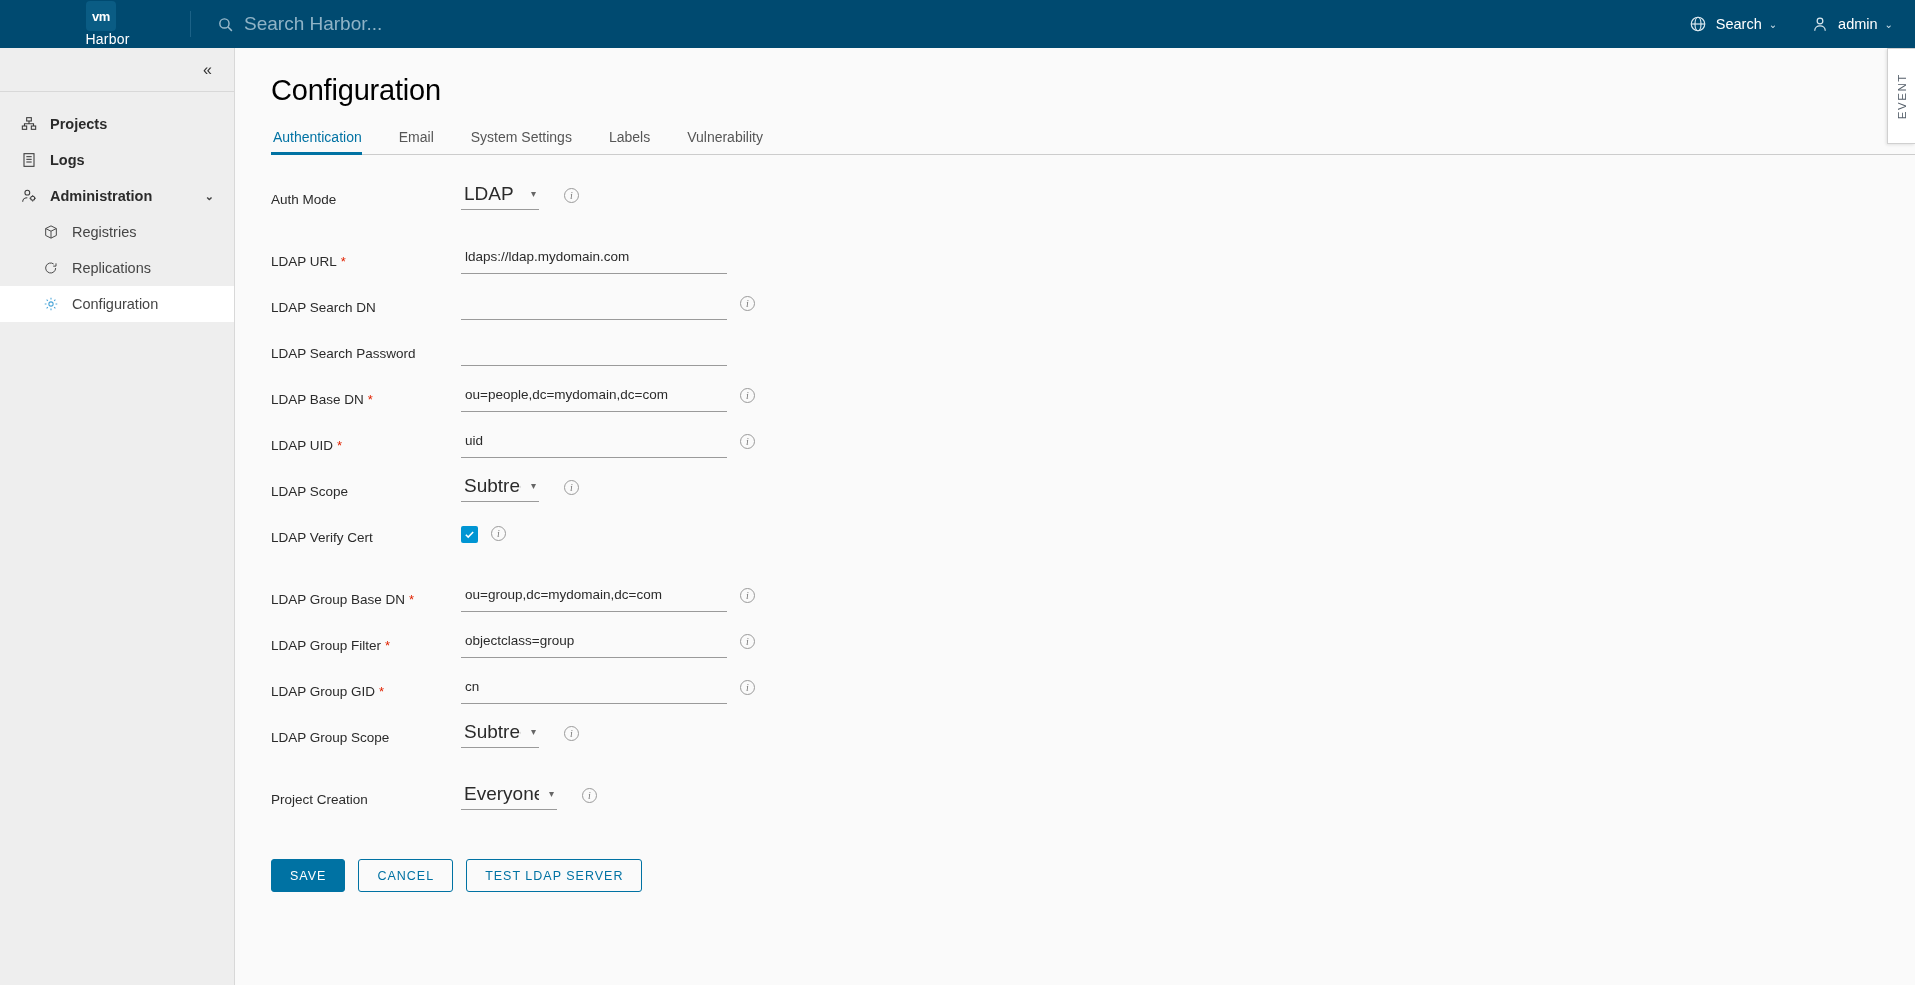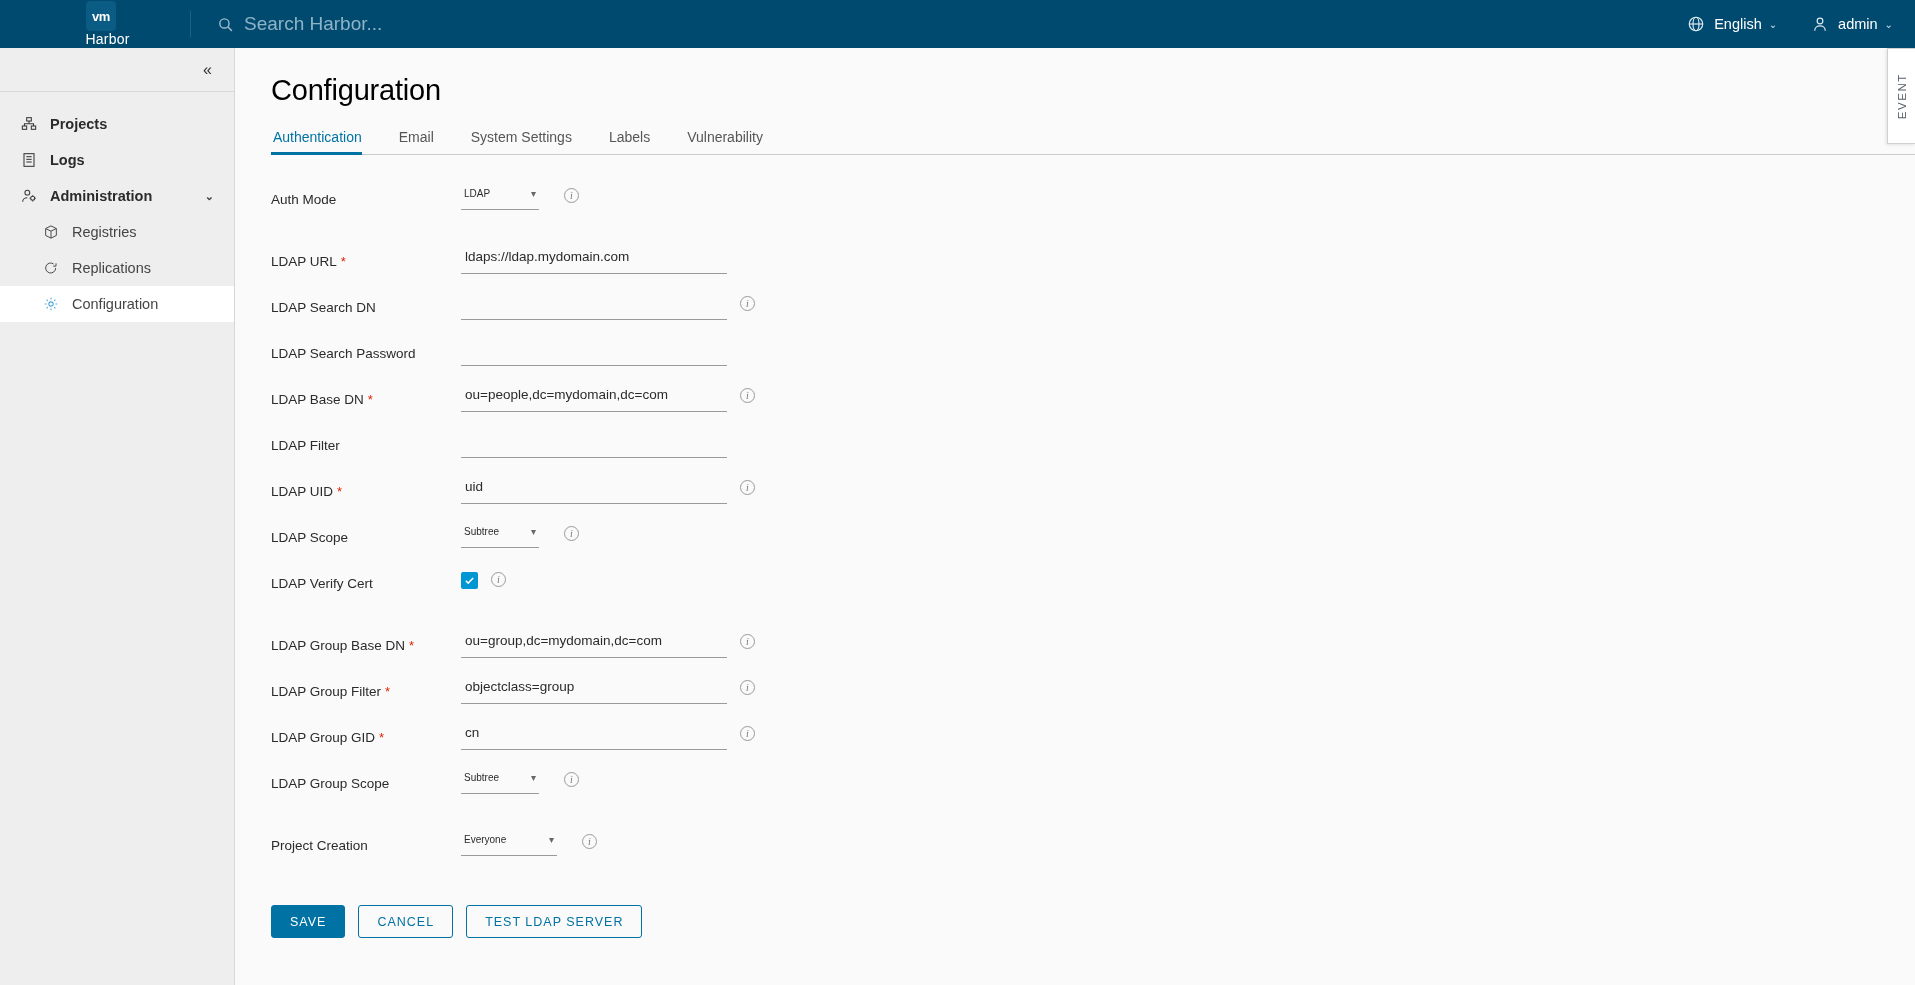--- a/index.html
+++ b/index.html
@@ -114,21 +114,21 @@
     background: transparent; outline: none;
     font-size: 13.5px; color: #2b2b2b;
     font-family: "Liberation Sans", sans-serif;
     padding: 0 2px 3px 4px;
   }
   .sel-wrap { position: relative; width: 78px; }
   .sel {
     width: 100%; height: 29px;
     border: none; border-bottom: 1px solid #9a9a9a;
     background: transparent; outline: none; appearance: none;
-    font-size: 10px; color: #2b2b2b;
+    font-size: 19px; color: #2b2b2b;
     font-family: "Liberation Sans", sans-serif;
     padding: 0 18px 3px 3px; cursor: pointer;
   }
   .sel-wrap.wide { width: 96px; }
   .sel-caret {
     position: absolute; right: 3px; top: 7px; pointer-events: none;
     font-size: 10px; color: #666;
   }
   .info {
     width: 15px; height: 15px; border-radius: 50%;
@@ -197,21 +197,21 @@
     </div>
     <div class="hdr-right">
       <div class="hdr-item">
         <span>
           <svg class="globe-icon" viewBox="0 0 24 24" fill="none" stroke="#dce9f0" stroke-width="1.6">
             <circle cx="12" cy="12" r="9"></circle>
             <ellipse cx="12" cy="12" rx="4" ry="9"></ellipse>
             <line x1="3" y1="12" x2="21" y2="12"></line>
           </svg>
         </span>
-        <span class="lbl">English</span>
+        <span class="lbl">Search</span>
         <span class="caret">⌄</span>
       </div>
       <div class="hdr-item">
         <span>
           <svg class="user-icon" viewBox="0 0 24 24" fill="none" stroke="#dce9f0" stroke-width="1.6">
             <circle cx="12" cy="8" r="3.8"></circle>
             <path d="M5 21c0-3.9 3.1-6.4 7-6.4s7 2.5 7 6.4"></path>
           </svg>
         </span>
         <span class="lbl">admin</span>
@@ -356,26 +356,20 @@
         <div class="frow gap-md">
           <div class="flabel">
             <span>LDAP Base DN</span><span class="req">*</span>
           </div>
           <div class="fcontrol">
             <input class="txt" type="text" value="ou=people,dc=mydomain,dc=com" style="">
             <div class="info off-near">i</div>
           </div>
         </div>
 
-        <div class="frow gap-md">
-          <div class="flabel">LDAP Filter</div>
-          <div class="fcontrol">
-            <input class="txt" type="text" value="" style="">
-          </div>
-        </div>
 
         <div class="frow gap-md">
           <div class="flabel">
             <span>LDAP UID</span><span class="req">*</span>
           </div>
           <div class="fcontrol">
             <input class="txt" type="text" value="uid" style="">
             <div class="info off-near">i</div>
           </div>
         </div>

